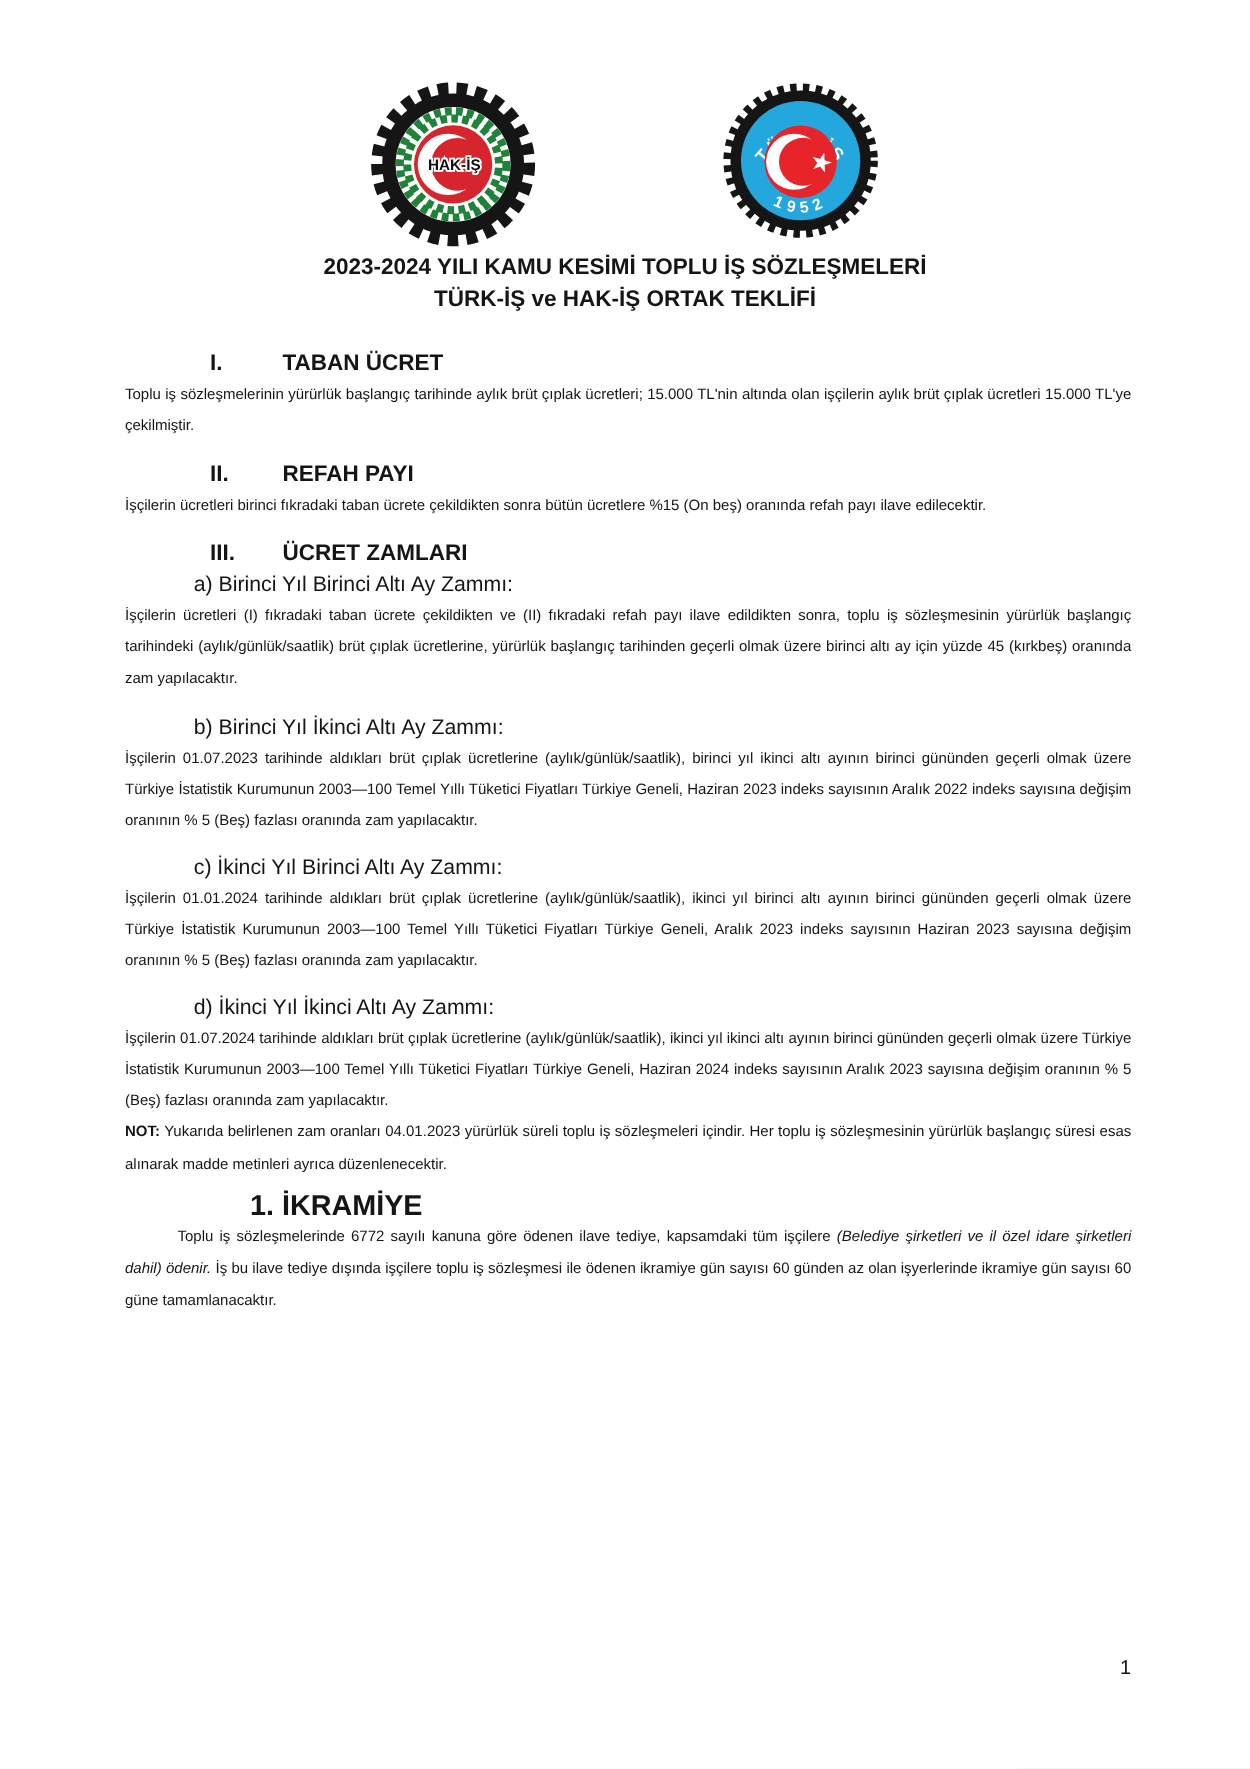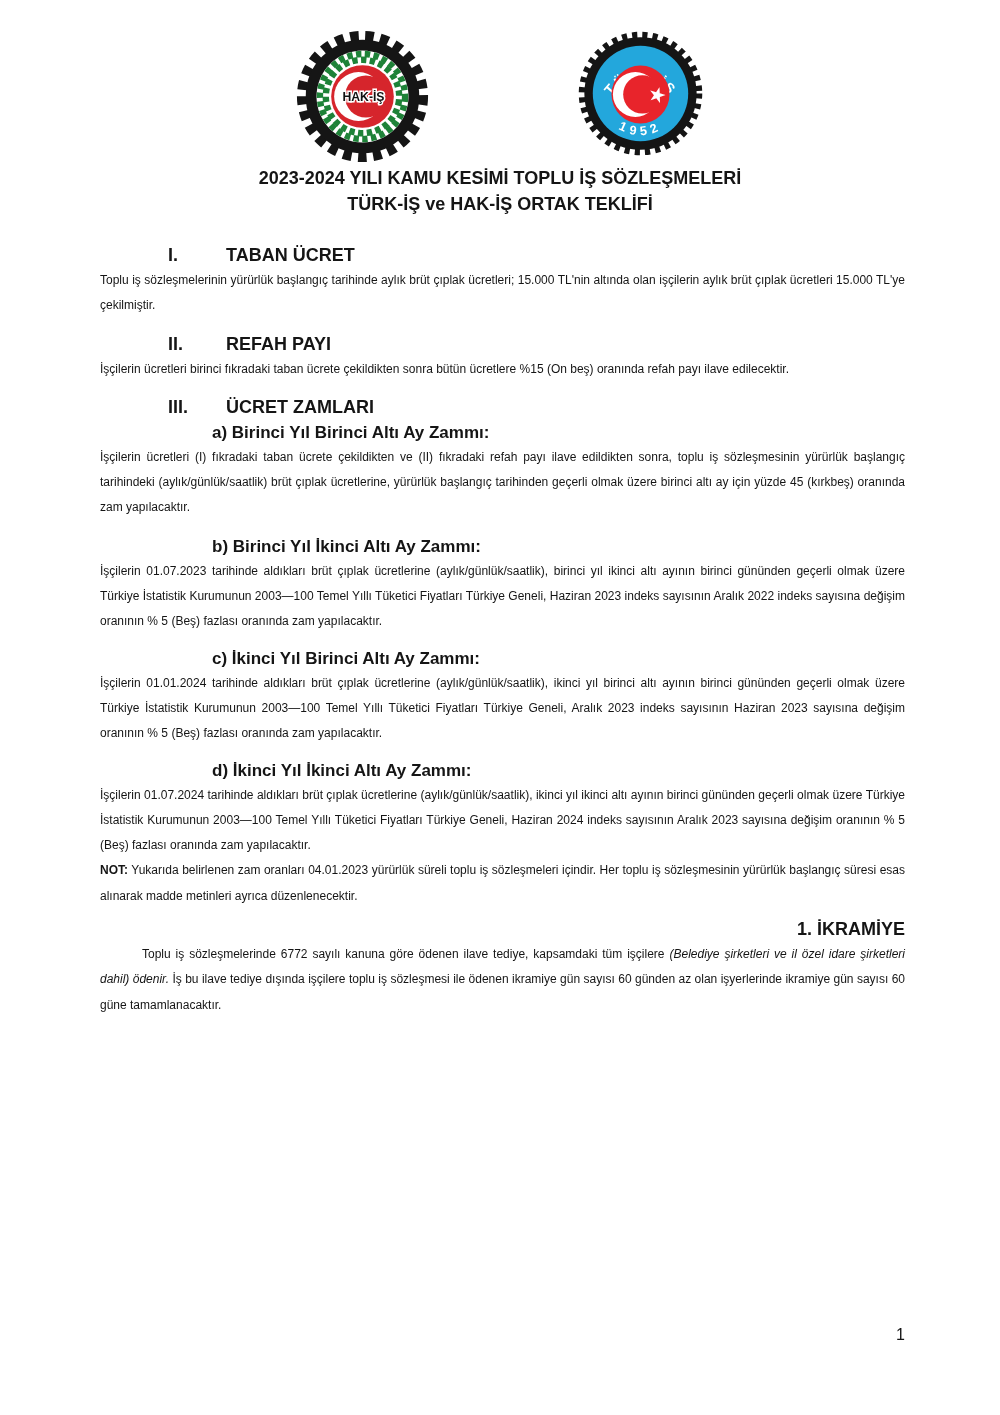--- a/index.html
+++ b/index.html
@@ -1,27 +1,27 @@
 <!DOCTYPE html>
 <html><head>
 <meta charset="utf-8">
 <style>
   html,body{margin:0;padding:0;background:#e9e9e9;}
   .page{
     width:1000px;height:1415px;margin:0 auto;background:#ffffff;
     font-family:"Liberation Sans",sans-serif;color:#151515;
     position:relative;overflow:hidden;
   }
-  .logos{display:flex;justify-content:center;align-items:flex-start;gap:144px;padding-top:28px;height:137px;}
+  .logos{display:flex;justify-content:center;align-items:flex-start;gap:144px;padding-top:63px;height:137px;}
   .doc-title{text-align:center;font-weight:bold;font-size:18px;line-height:26px;}
   .content{padding:0 95px 0 100px;}
   .h-roman{display:flex;font-weight:bold;font-size:18px;line-height:26px;margin-left:68px;}
   .h-roman .num{width:58px;flex:0 0 58px;}
-  .h-sub{font-weight:bold;font-size:17px;line-height:25px;margin-left:112px;}
-  .h-num{font-weight:bold;font-size:18px;line-height:25px;margin-left:100px;text-align:right;}
+  .h-sub{font-weight:normal;font-size:17px;line-height:25px;margin-left:55px;}
+  .h-num{font-weight:bold;font-size:23px;line-height:25px;margin-left:100px;}
   p.body{font-size:12px;line-height:25.3px;text-align:justify;margin:0;}
   .mt25{margin-top:25px;} .mt12{margin-top:12px;} .mt11{margin-top:11px;}
   .mt13{margin-top:13px;} .mt8{margin-top:8px;} .mt7{margin-top:7px;} .mt5{margin-top:5px;}
   .indent{text-indent:42px;}
   .page-number{position:absolute;top:1326px;right:95px;font-size:16px;}
   b.inlbl{font-weight:bold;}
   i.inital{font-style:italic;}
 </style>
 </head>
 <body>

